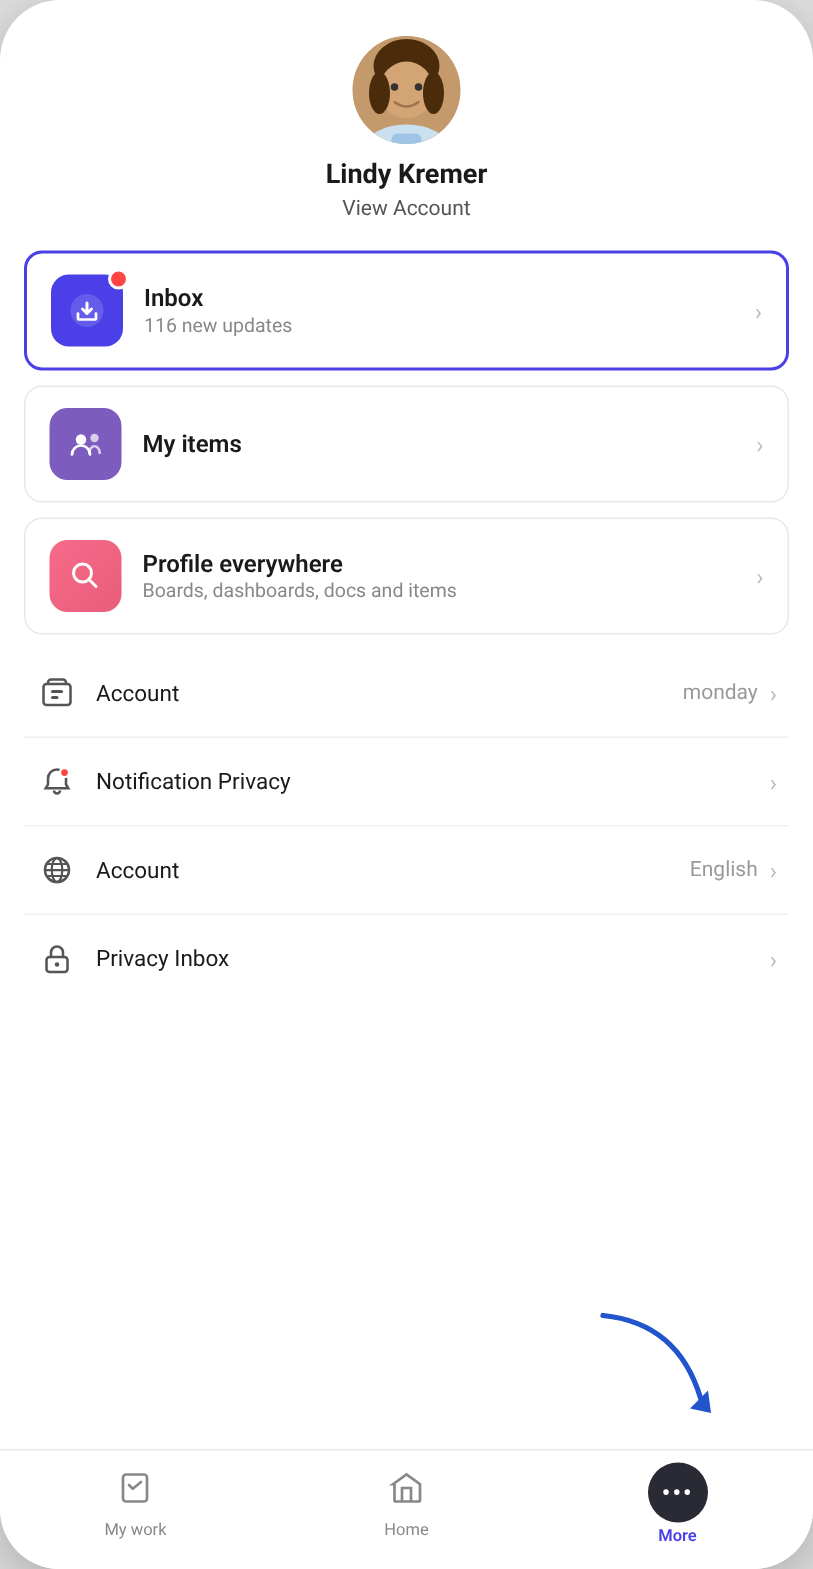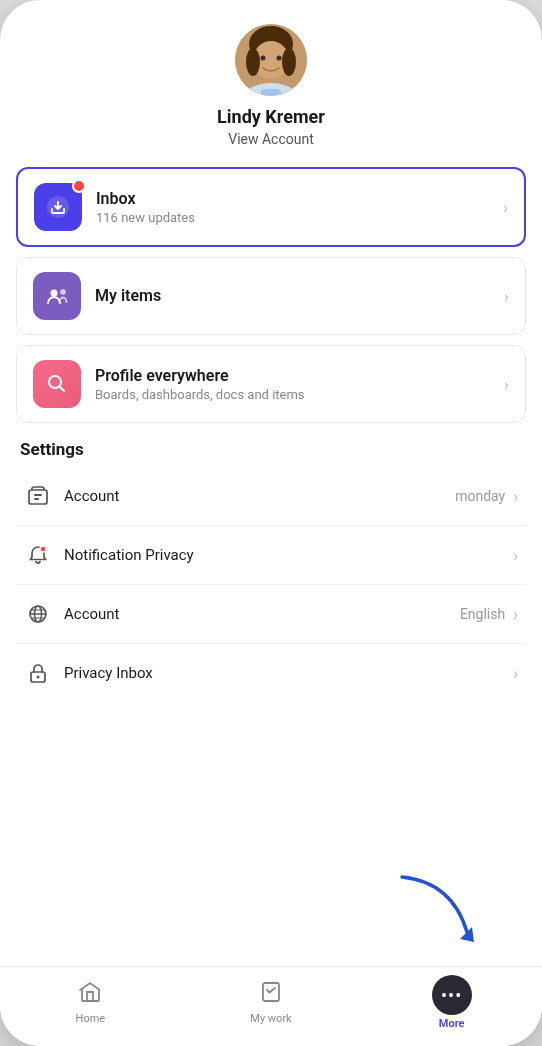--- a/index.html
+++ b/index.html
@@ -276,21 +276,20 @@
           <path d="M16 16l4 4" stroke="white" stroke-width="2" stroke-linecap="round"></path>
         </svg>
       </div>
       <div class="menu-text-wrap">
         <div class="menu-title">Profile everywhere</div>
         <div class="menu-subtitle">Boards, dashboards, docs and items</div>
       </div>
       <span class="chevron">›</span>
     </div>
 
-    <div class="settings-title">Settings</div>
 
     <div class="settings-list">
 
       <div class="settings-item">
         <span class="settings-icon">
           <svg width="22" height="22" viewBox="0 0 22 22" fill="none" xmlns="http://www.w3.org/2000/svg">
             <rect x="2" y="5" width="18" height="14" rx="2" stroke="#555" stroke-width="1.7"></rect>
             <path d="M5 5V4a2 2 0 012-2h8a2 2 0 012 2v1" stroke="#555" stroke-width="1.7"></path>
             <rect x="7" y="9" width="8" height="2" rx="1" fill="#555"></rect>
             <rect x="7" y="13" width="5" height="2" rx="1" fill="#555"></rect>
@@ -347,35 +346,35 @@
       <path d="M10 10 Q60 15 75 65" stroke="#2255cc" stroke-width="3.5" fill="none" stroke-linecap="round"></path>
       <polygon points="68,72 80,60 82,75" fill="#2255cc"></polygon>
     </svg>
   </div>
 
   <div class="bottom-nav">
 
     <div class="nav-item">
       <span class="nav-icon">
         <svg width="24" height="24" viewBox="0 0 24 24" fill="none" xmlns="http://www.w3.org/2000/svg">
-          <path d="M3 9.5L12 3l9 6.5V20a1 1 0 01-1 1H5a1 1 0 01-1-1V9.5z" stroke="#888" stroke-width="1.8"></path>
-          <path d="M9 21V12h6v9" stroke="#888" stroke-width="1.8"></path>
+          <rect x="4" y="3" width="16" height="18" rx="2" stroke="#888" stroke-width="1.8"></rect>
+          <path d="M8 10l2.5 2.5L16 8" stroke="#888" stroke-width="1.8" stroke-linecap="round" stroke-linejoin="round"></path>
         </svg>
       </span>
-      <span class="nav-label">Home</span>
+      <span class="nav-label">My work</span>
     </div>
 
     <div class="nav-item">
       <span class="nav-icon">
         <svg width="24" height="24" viewBox="0 0 24 24" fill="none" xmlns="http://www.w3.org/2000/svg">
-          <rect x="4" y="3" width="16" height="18" rx="2" stroke="#888" stroke-width="1.8"></rect>
-          <path d="M8 10l2.5 2.5L16 8" stroke="#888" stroke-width="1.8" stroke-linecap="round" stroke-linejoin="round"></path>
+          <path d="M3 9.5L12 3l9 6.5V20a1 1 0 01-1 1H5a1 1 0 01-1-1V9.5z" stroke="#888" stroke-width="1.8"></path>
+          <path d="M9 21V12h6v9" stroke="#888" stroke-width="1.8"></path>
         </svg>
       </span>
-      <span class="nav-label">My work</span>
+      <span class="nav-label">Home</span>
     </div>
 
 
     <div class="nav-item">
       <div class="more-circle">
         <span class="more-dots">•••</span>
       </div>
       <span class="nav-label active-nav-label">More</span>
     </div>
 

